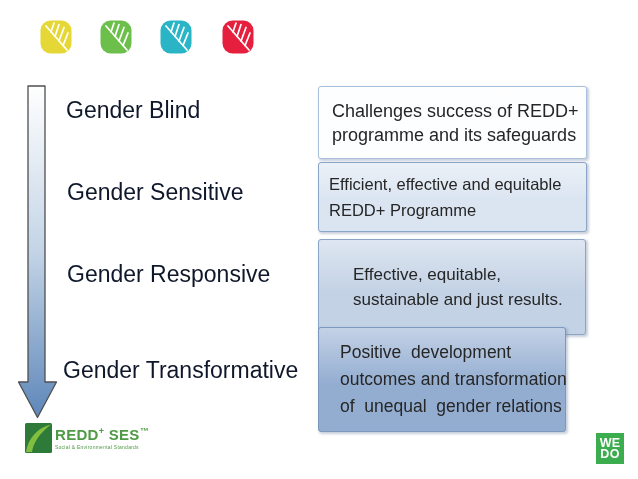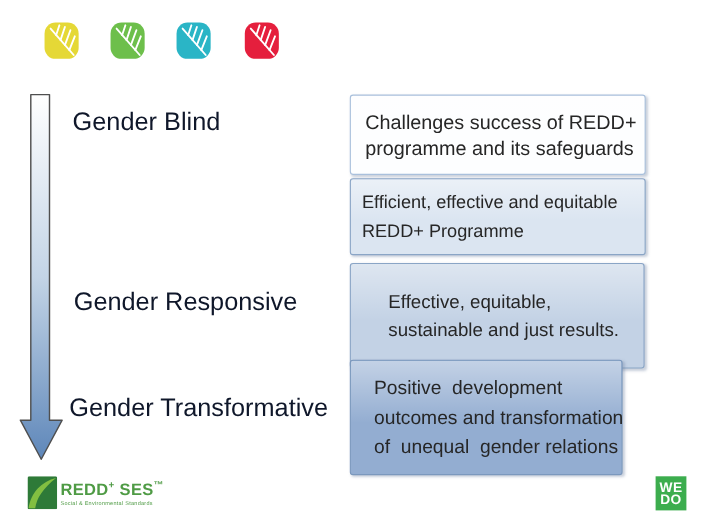--- a/index.html
+++ b/index.html
@@ -34,21 +34,21 @@
   .box-1{left:318px;top:86px;width:269px;height:73px;padding-left:13px;}
   .box-1 .outcome-text{font-size:18px;line-height:24px;}
   .box-2{left:318px;top:162px;width:269px;height:70px;padding-left:10px;}
   .box-2 .outcome-text{font-size:16.5px;line-height:26px;}
   .box-3{left:318px;top:239px;width:268px;height:96px;padding-left:34px;}
   .box-3 .outcome-text{font-size:17px;line-height:25px;}
   .box-4{left:318px;top:327px;width:248px;height:105px;padding-left:21px;}
   .box-4 .outcome-text{font-size:17.5px;line-height:27px;}
 
   
-  .redd-logo{position:absolute;left:25px;top:433px;display:flex;}
+  .redd-logo{position:absolute;left:25px;top:423px;display:flex;}
   .redd-mark{width:27px;height:30px;}
   .redd-textcol{margin-left:3px;padding-top:1px;}
   .redd-title{font-size:15px;font-weight:bold;letter-spacing:.3px;white-space:nowrap;line-height:15px;}
   .redd-title sup{font-size:9px;}
   .redd-subtitle{font-size:5px;letter-spacing:.25px;margin-top:2px;white-space:nowrap;}
 
   
   .wedo-logo{
     position:absolute;left:596px;top:433px;width:28px;height:31px;
     display:flex;flex-direction:column;align-items:center;justify-content:center;
@@ -106,20 +106,21 @@
       <linearGradient id="arrowGrad" x1="0" y1="0" x2="0" y2="334" gradientUnits="userSpaceOnUse">
         <stop offset="0" stop-color="#ffffff"></stop>
         <stop offset="0.5" stop-color="#c3d4e6"></stop>
         <stop offset="1" stop-color="#5d86b9"></stop>
       </linearGradient>
     </defs>
     <path d="M11,1 L28,1 L28,297 L39.5,297 L20.5,332.5 L1.5,297 L11,297 Z" fill="url(#arrowGrad)" stroke-width="1.3" stroke-linejoin="round" stroke="#4f4f4f"></path>
   </svg>
 
   <div class="stage-label label-1">Gender Blind</div>
+  <div class="stage-label label-2">Gender Sensitive</div>
   <div class="stage-label label-4">Gender Transformative</div>
   <div class="stage-label label-3">Gender Responsive</div>
 
   <div class="outcome-box box-1" style="background-color: rgb(253, 254, 255); border-color: rgb(169, 192, 220);">
     <div class="outcome-text">Challenges success of REDD+
 programme and its safeguards</div>
   </div>
   <div class="outcome-box box-2" style="background-color: rgb(219, 229, 241); border-color: rgb(138, 165, 198);">
     <div class="outcome-text">Efficient, effective and equitable
 REDD+ Programme</div>

